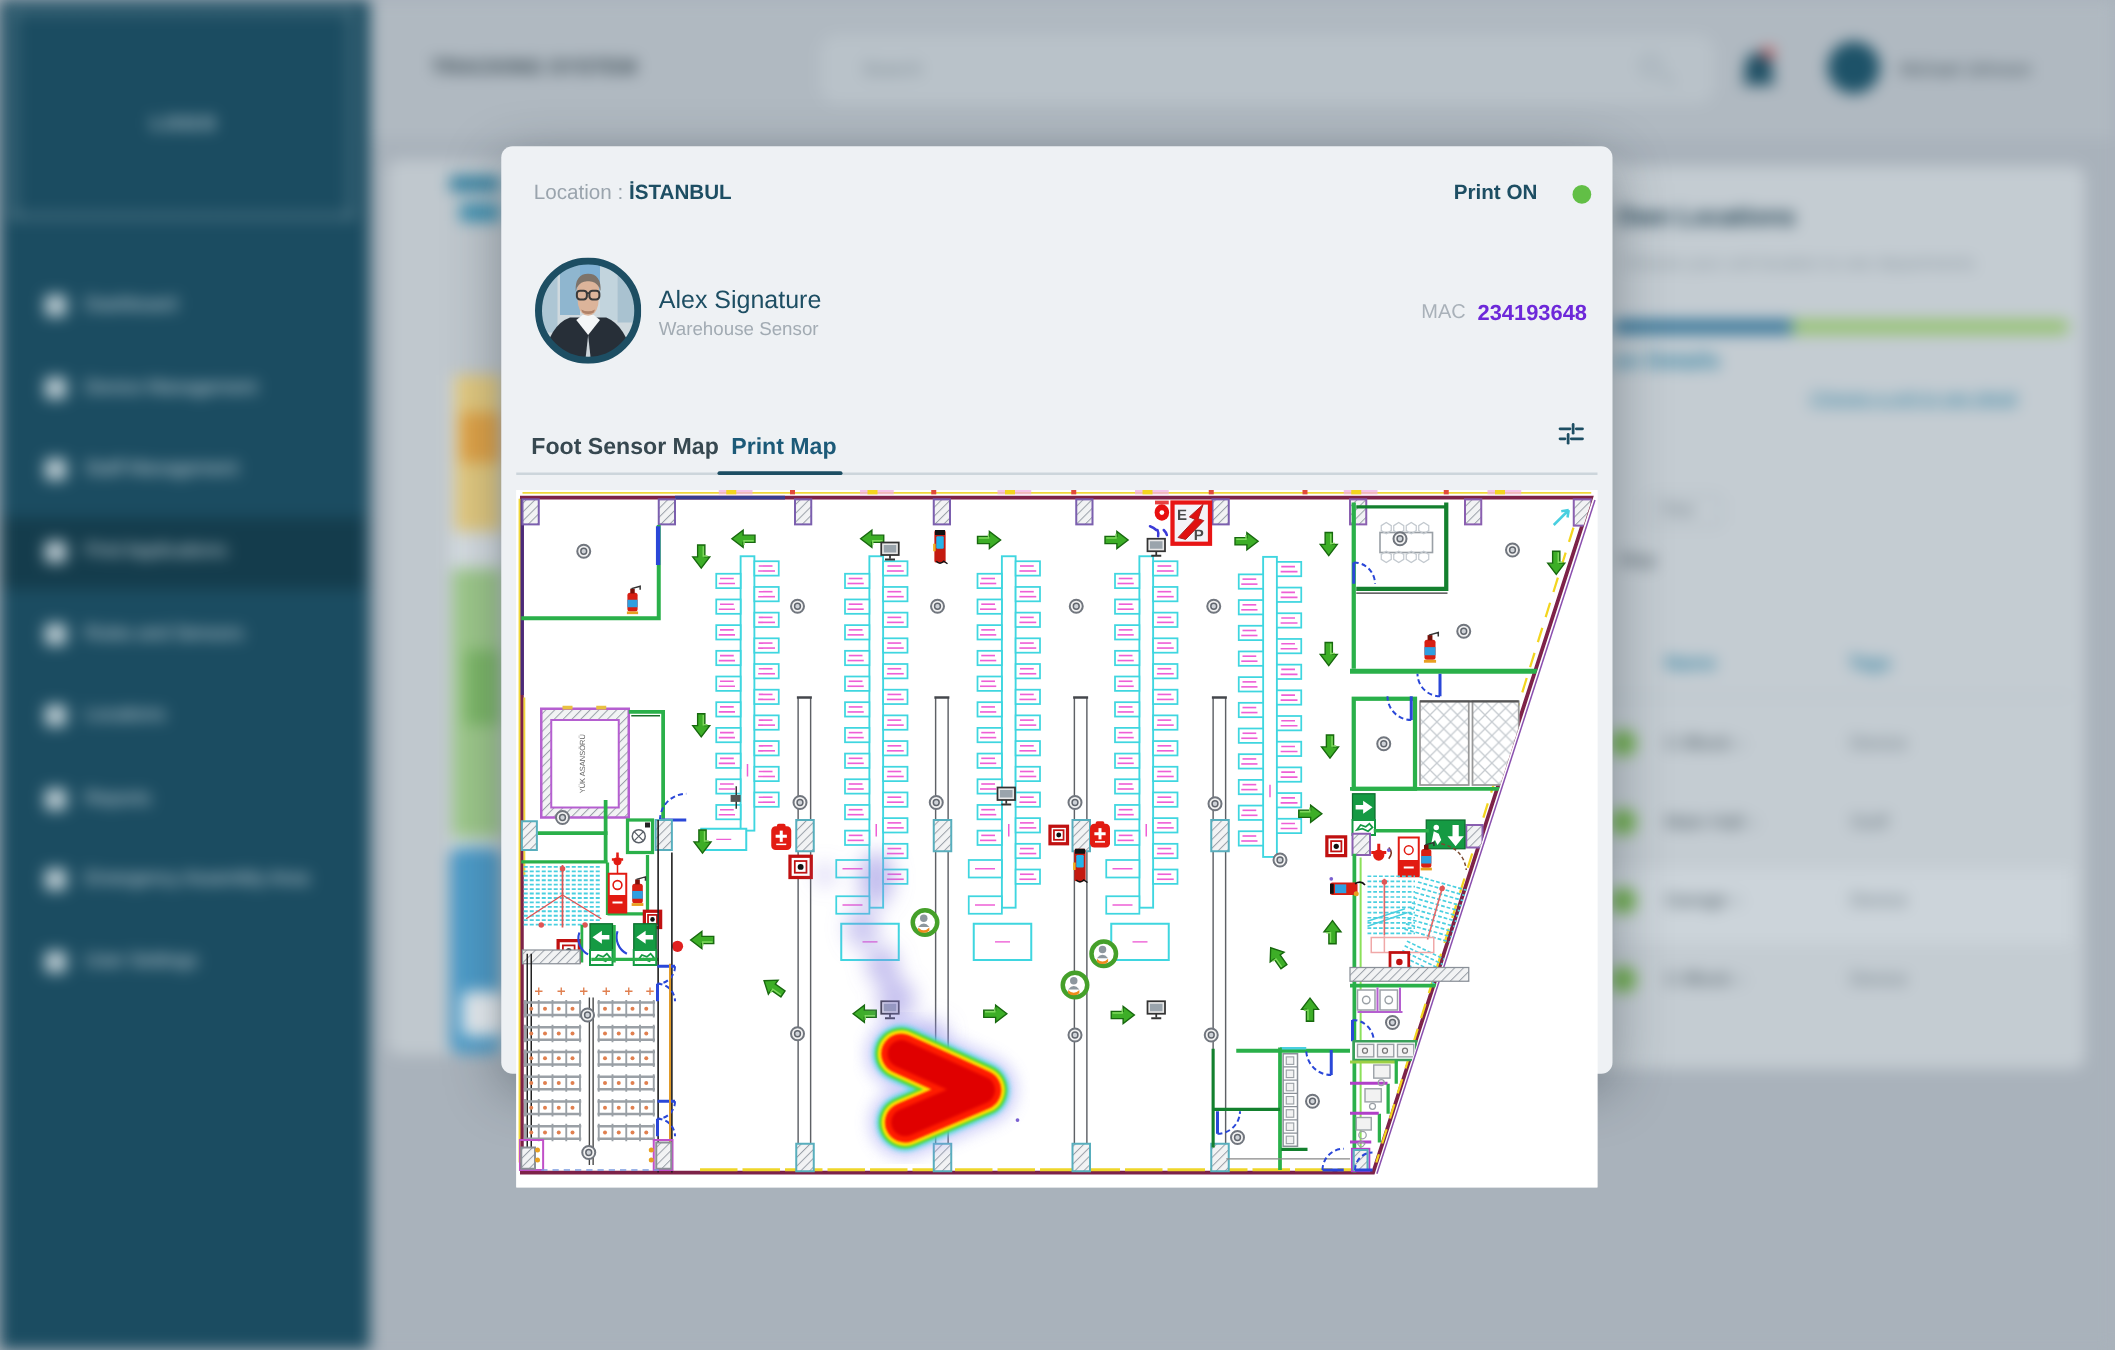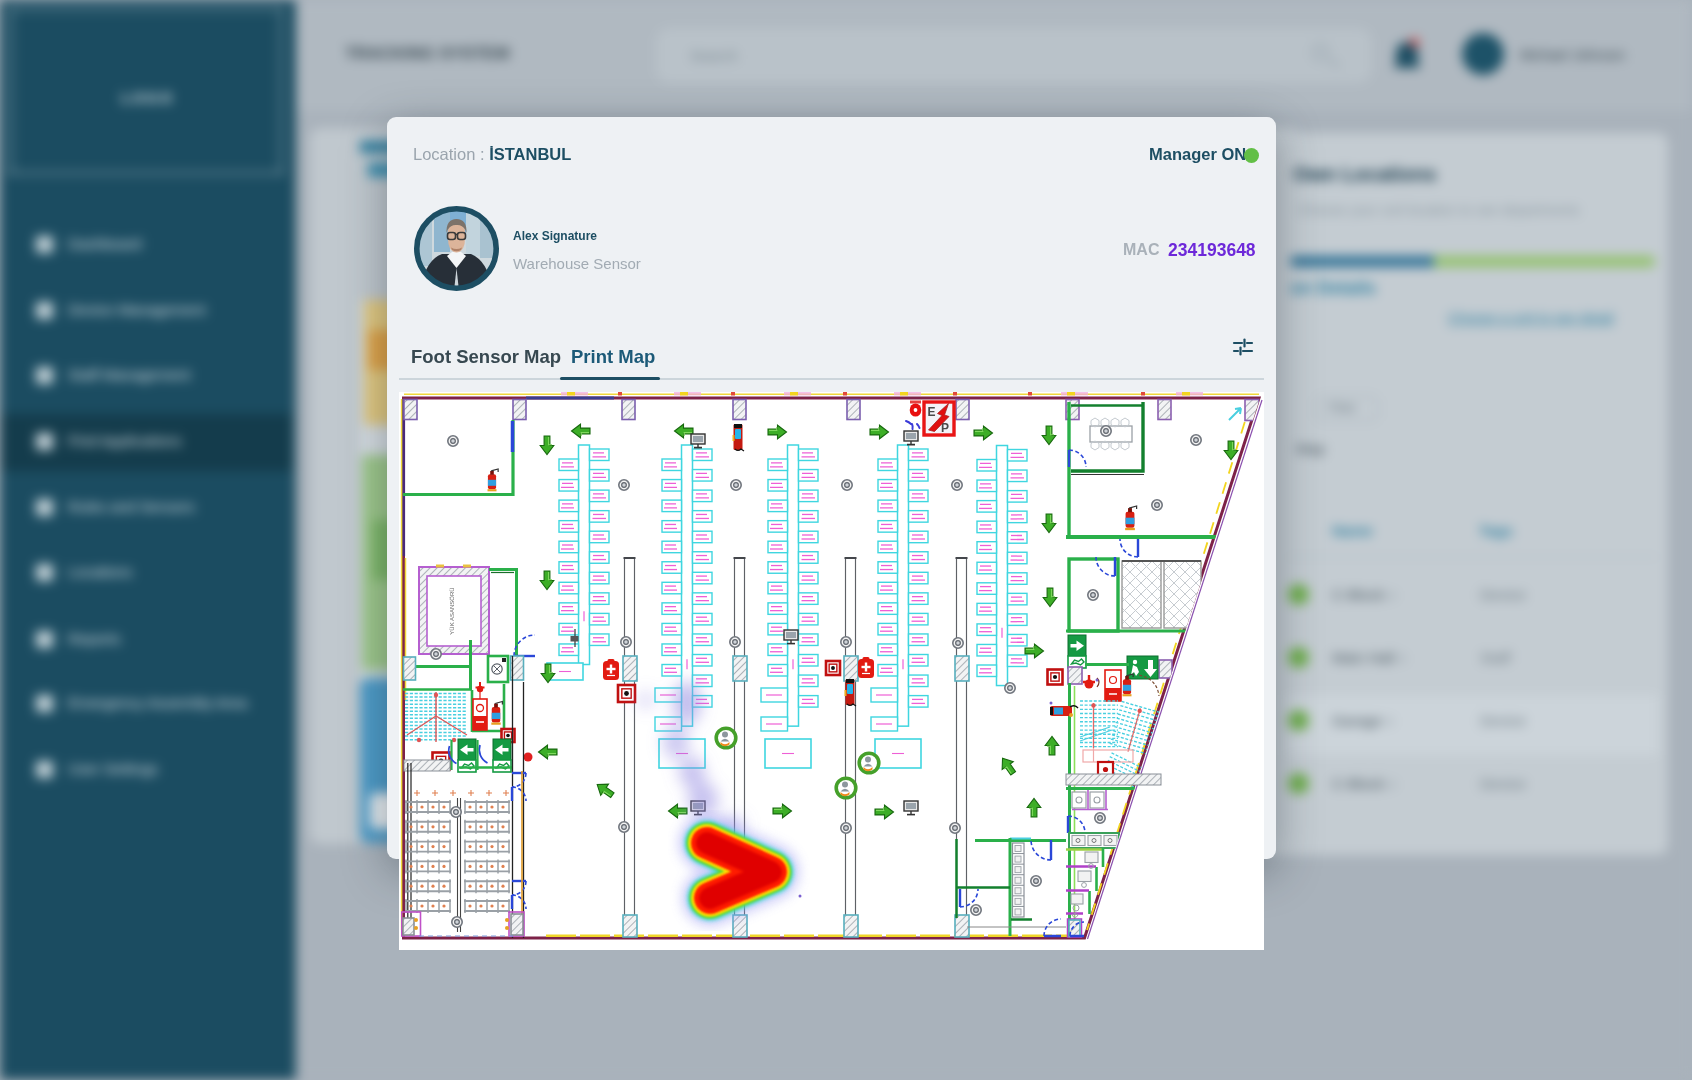--- a/index.html
+++ b/index.html
@@ -75,25 +75,25 @@
     <div style="position:absolute;left:1286px;top:695px;width:372px;height:60px;background:#ccd4da;"></div>
     <div style="position:absolute;left:1288px;top:710px;width:21px;height:21px;border-radius:50%;background:#6fae4e"></div>
     <div style="position:absolute;left:1332px;top:712px;font-size:15px;color:#46555e">Garage <span style="color:#8a97a0;font-size:12px">4</span></div>
     <div style="position:absolute;left:1480px;top:712px;font-size:15px;color:#6c7a83">Device</div>
     <div style="position:absolute;left:1286px;top:758px;width:372px;height:60px;"></div>
     <div style="position:absolute;left:1288px;top:773px;width:21px;height:21px;border-radius:50%;background:#6fae4e"></div>
     <div style="position:absolute;left:1332px;top:775px;font-size:15px;color:#46555e">C-Block <span style="color:#8a97a0;font-size:12px">4</span></div>
     <div style="position:absolute;left:1480px;top:775px;font-size:15px;color:#6c7a83">Device</div>
 </div>
 
-<div style="position:absolute;left:387px;top:117px;width:889px;height:742px;background:#eef1f4;border-radius:9px;box-shadow:0 12px 45px rgba(30,40,50,.4)">
+<div style="position:absolute;left:401px;top:117px;width:889px;height:742px;background:#eef1f4;border-radius:9px;box-shadow:0 12px 45px rgba(30,40,50,.4)">
 
   <div style="position:absolute;left:26px;top:28px;font-size:16.5px;color:#9aa4ad">Location : <span style="font-weight:bold;color:#1d4e63">İSTANBUL</span></div>
 
-  <div style="position:absolute;left:762px;top:28px;font-size:16.5px;font-weight:bold;color:#1d4e63">Manager ON</div>
+  <div style="position:absolute;left:762px;top:28px;font-size:16.5px;font-weight:bold;color:#1d4e63">Print ON</div>
   <div style="position:absolute;left:857px;top:31px;width:15px;height:15px;border-radius:50%;background:#62bf46"></div>
 
   <svg width="85" height="85" viewBox="0 0 85 85" style="position:absolute;left:27px;top:89px">
  <defs>
         <clipPath id="avc">
           <circle cx="42.5" cy="42.5" r="39.5"></circle>
         </clipPath>
       </defs>
  <g clip-path="url(#avc)">
   <rect x="0" y="0" width="85" height="85" fill="#cfd9de"></rect>
@@ -109,24 +109,24 @@
   <path d="M 32.5 27 Q 32 13 42.5 13 Q 53 13 52.5 27 L 51.5 24 Q 48 18.5 42.5 19 Q 37 18.5 33.5 24 Z" fill="#7d736a"></path>
   <rect x="33.5" y="26.5" width="8" height="7" rx="2.5" fill="none" stroke="#3a3a3a" stroke-width="1.6"></rect>
   <rect x="43.5" y="26.5" width="8" height="7" rx="2.5" fill="none" stroke="#3a3a3a" stroke-width="1.6"></rect>
   <line x1="41.5" y1="28.5" x2="43.5" y2="28.5" stroke="#3a3a3a" stroke-width="1.4"></line>
   <path d="M 37 41.5 Q 42.5 44.5 48 41.5 L 47 44 Q 42.5 46.5 38 44 Z" fill="#b08268"></path>
   <path d="M 34.5 36 Q 42.5 40 50.5 36 L 50 39 Q 42.5 43 35 39 Z" fill="#dcb49a" opacity="0"></path>
  </g>
  <circle cx="42.5" cy="42.5" r="39.7" fill="none" stroke="#1d4e63" stroke-width="5.6"></circle>
 </svg>
 
-  <div style="position:absolute;left:126px;top:112px;font-size:12px;font-weight:bold;color:#1d4e63">Alex Signature</div>
+  <div style="position:absolute;left:126px;top:112px;font-size:20px;font-weight:normal;color:#1d4e63">Alex Signature</div>
   <div style="position:absolute;left:126px;top:138px;font-size:15px;color:#a2abb3">Warehouse Sensor</div>
 
-  <div style="position:absolute;left:736px;top:124px;font-size:16px;font-weight:bold;color:#a9b1b9">MAC</div>
+  <div style="position:absolute;left:736px;top:124px;font-size:16px;font-weight:normal;color:#a9b1b9">MAC</div>
   <div style="position:absolute;left:781px;top:123px;font-size:17.5px;font-weight:bold;color:#6d28d9">234193648</div>
 
   <div style="position:absolute;left:24px;top:229px;font-size:18.5px;font-weight:bold;color:#374850">Foot Sensor Map</div>
   <div style="position:absolute;left:184px;top:229px;font-size:18.5px;font-weight:bold;color:#1c5a78">Print Map</div>
   <div style="position:absolute;left:12px;top:261px;width:865px;height:1.5px;background:#ccd5db"></div>
   <div style="position:absolute;left:173px;top:259.5px;width:100px;height:3.5px;background:#1d4e63;border-radius:2px"></div>
 
   <svg width="22" height="22" viewBox="0 0 22 22" style="position:absolute;left:845px;top:219px">
  <g stroke="#1d4e63" stroke-width="2.2" stroke-linecap="round">
   <line x1="2" y1="7" x2="10" y2="7"></line>

